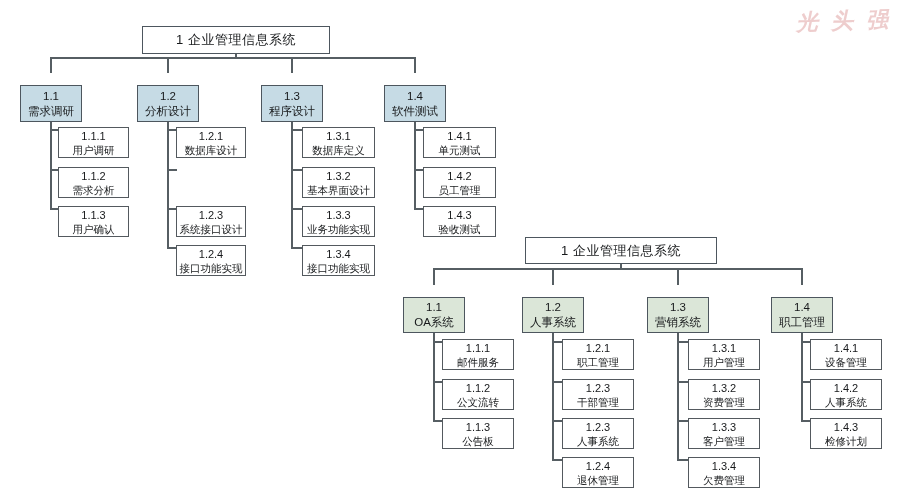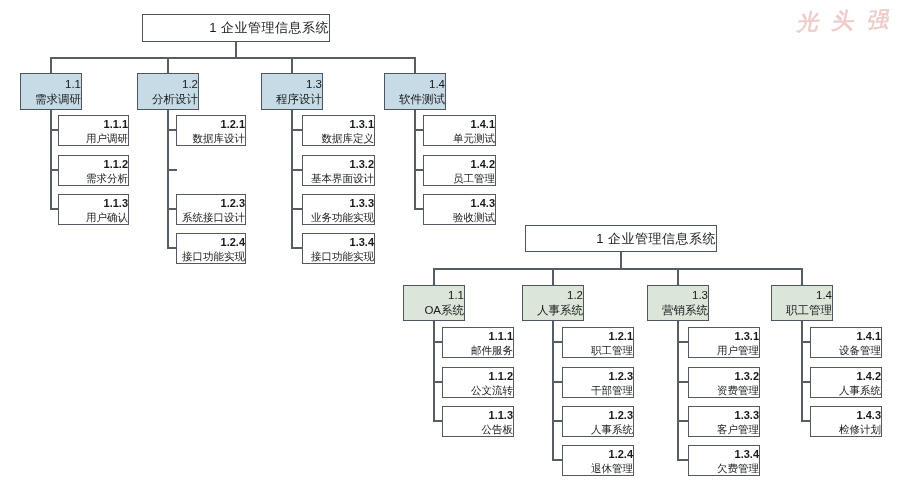--- a/index.html
+++ b/index.html
@@ -3,29 +3,29 @@
 <meta charset="utf-8">
 <style>
   html,body{margin:0;padding:0;background:#ffffff;}
   #canvas{
     position:relative;width:902px;height:500px;background:#ffffff;overflow:hidden;
     font-family:"Liberation Sans","DejaVu Sans",sans-serif;color:#17191b;
   }
   .box{
     position:absolute;box-sizing:border-box;background:#ffffff;
     border:1.6px solid #4d565e;
-    display:flex;flex-direction:column;align-items:flex-end;justify-content:center;
-    text-align:center;z-index:2;
+    display:flex;flex-direction:column;align-items:center;justify-content:center;
+    text-align:center;z-index:2;margin-top:12px;
   }
   .root{font-size:13px;letter-spacing:0.5px;}
   .lv2{font-size:11.5px;line-height:15px;}
   .lv2.blue{background:#c6dbe5;}
   .lv2.green{background:#dbe6d8;}
   .leaf{font-size:10.5px;line-height:14px;border-width:1.4px;border-color:#53595e;}
-  .leaf .num{font-size:11px;font-weight:bold;}
+  .leaf .num{font-size:11px;}
   .line{position:absolute;background:#565e63;z-index:1;}
   .h{height:1.6px;}
   .v{width:1.6px;}
   #wm-zhihu{
     position:absolute;left:656px;top:443px;z-index:6;
     font-size:28px;font-weight:bold;letter-spacing:3px;
     color:rgba(140,140,140,0.55);white-space:nowrap;
     font-family:"Liberation Sans","DejaVu Sans",sans-serif;
   }
   #wm-red{

